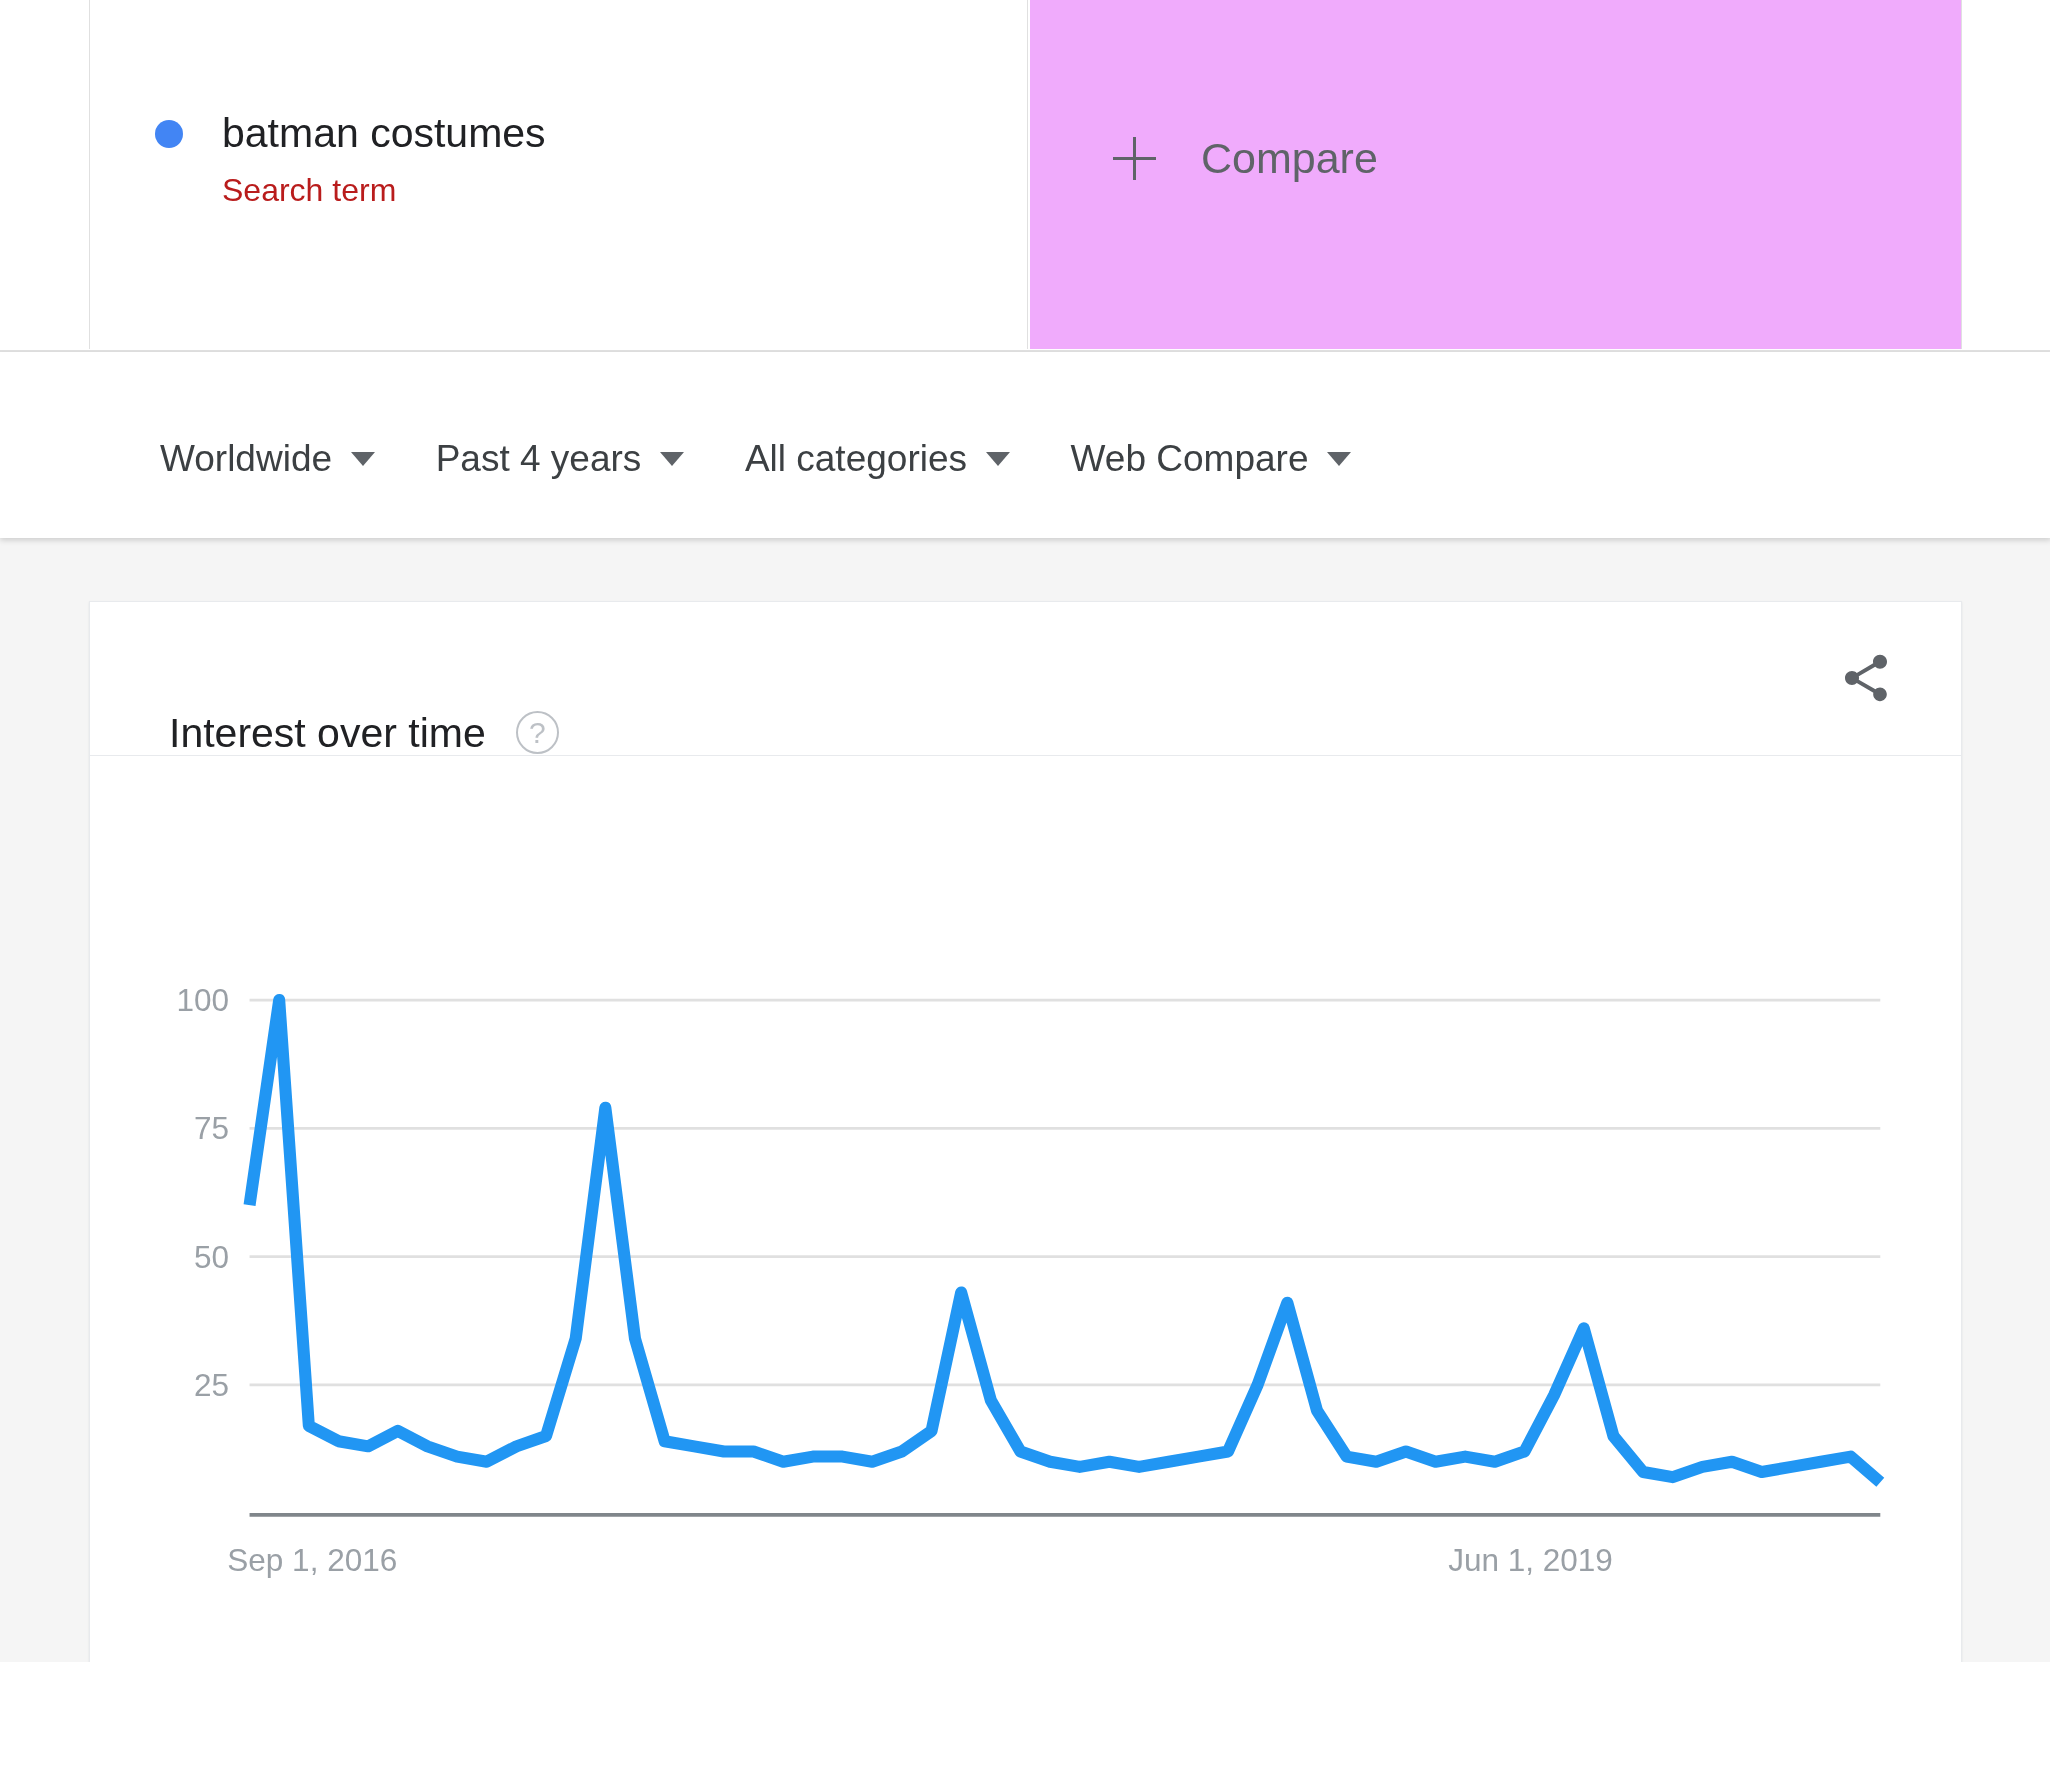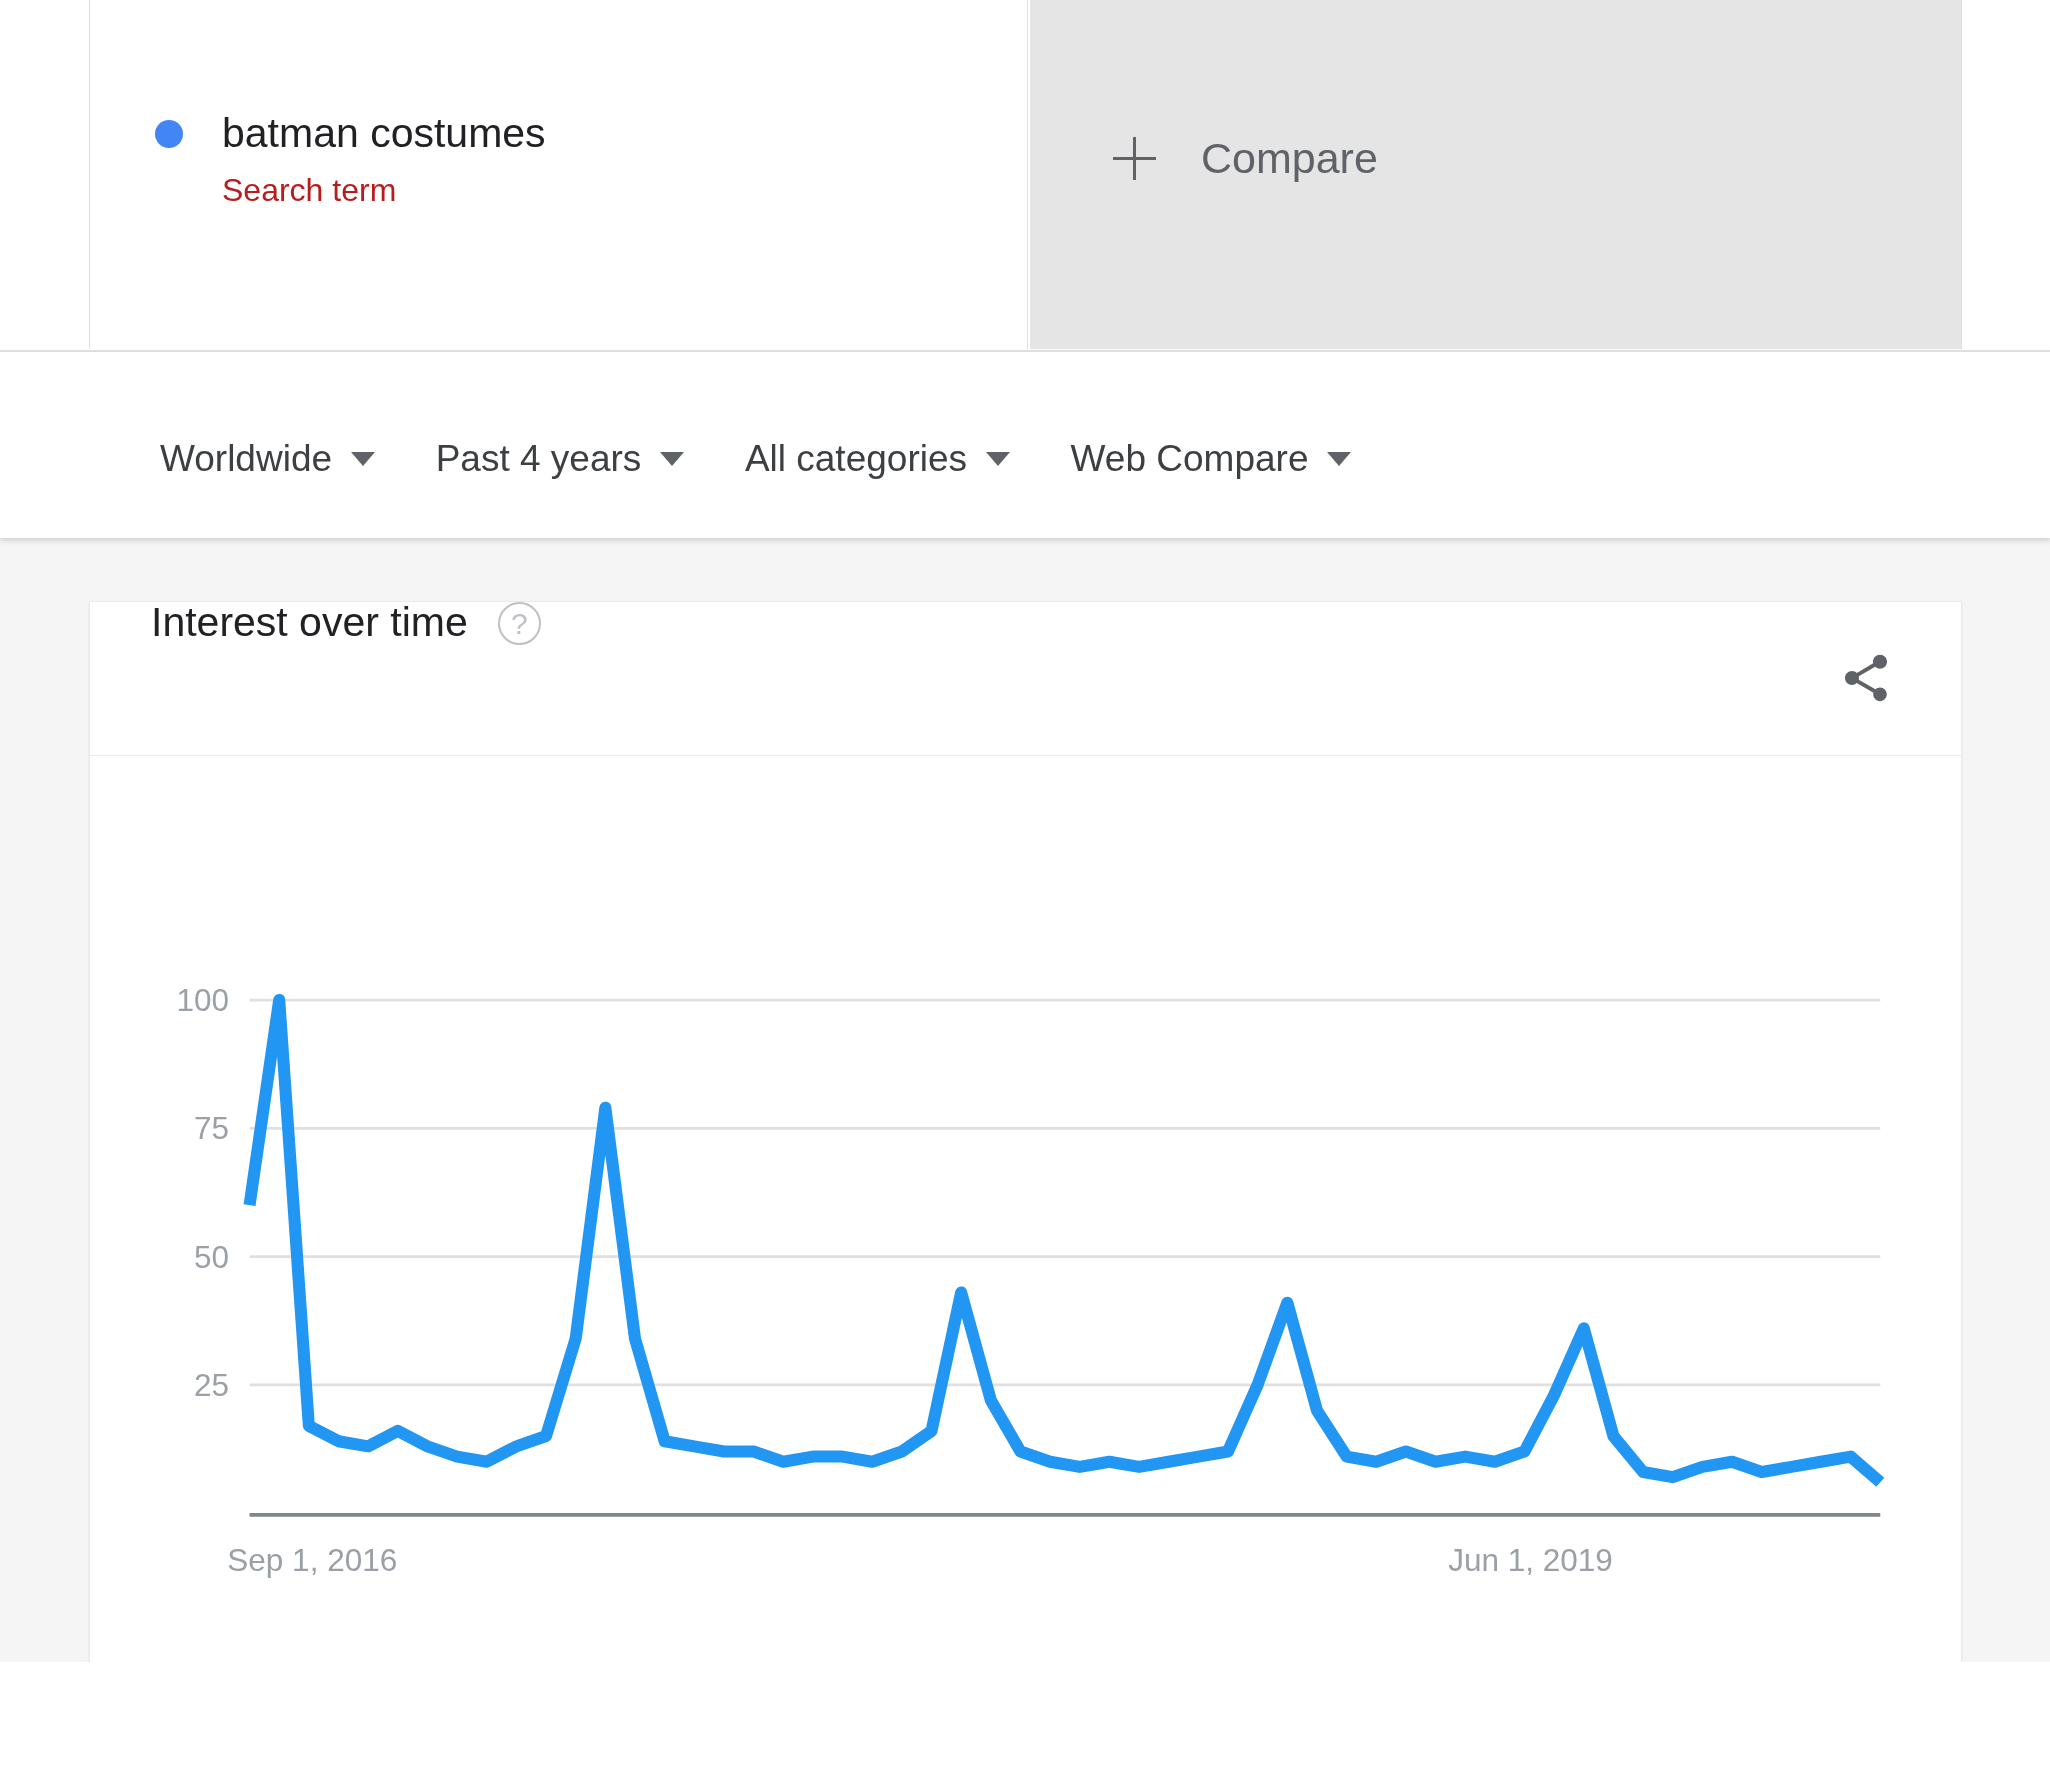--- a/index.html
+++ b/index.html
@@ -83,21 +83,21 @@
   }
   .kebab i:last-child { margin-bottom: 0; }
 
   .compare-card {
     position: absolute;
     left: 1030px; top: 0;
     width: 932px;
     height: 349px;
     border-right: 1.9px solid #e0e0e0;
     box-sizing: border-box;
-    background: #e5e5e5;
+    background: #f0abfc;
     cursor: pointer;
     text-align: right;
   }
   .compare-inner {
     position: absolute;
     left: 83px;
     top: 137px;
     display: flex;
     align-items: center;
   }
@@ -181,25 +181,25 @@
     box-shadow: 0 0.9px 1.9px rgba(60,64,67,0.10);
   }
   .card-header {
     position: relative;
     height: 154px;
     border-bottom: 1.9px solid #e8eaed;
     box-sizing: border-box;
   }
   .card-title-wrap {
     position: absolute;
-    left: 61px;
+    left: 79px;
     top: 0;
     height: 152px;
     display: flex;
-    align-items: flex-start;
+    align-items: flex-end;
   }
   .card-title {
     font-size: 41px;
     color: #202124;
     line-height: 1;
     white-space: nowrap;
   }
   .help-icon {
     margin-left: 30px;
     width: 43px; height: 43px;

